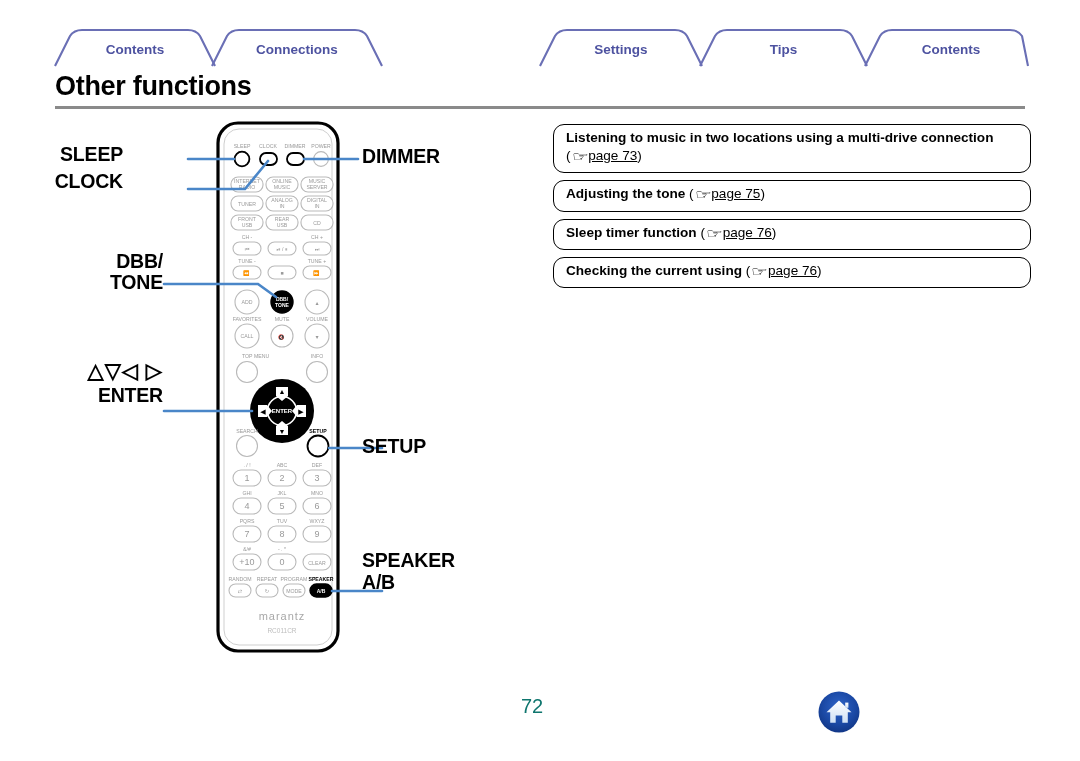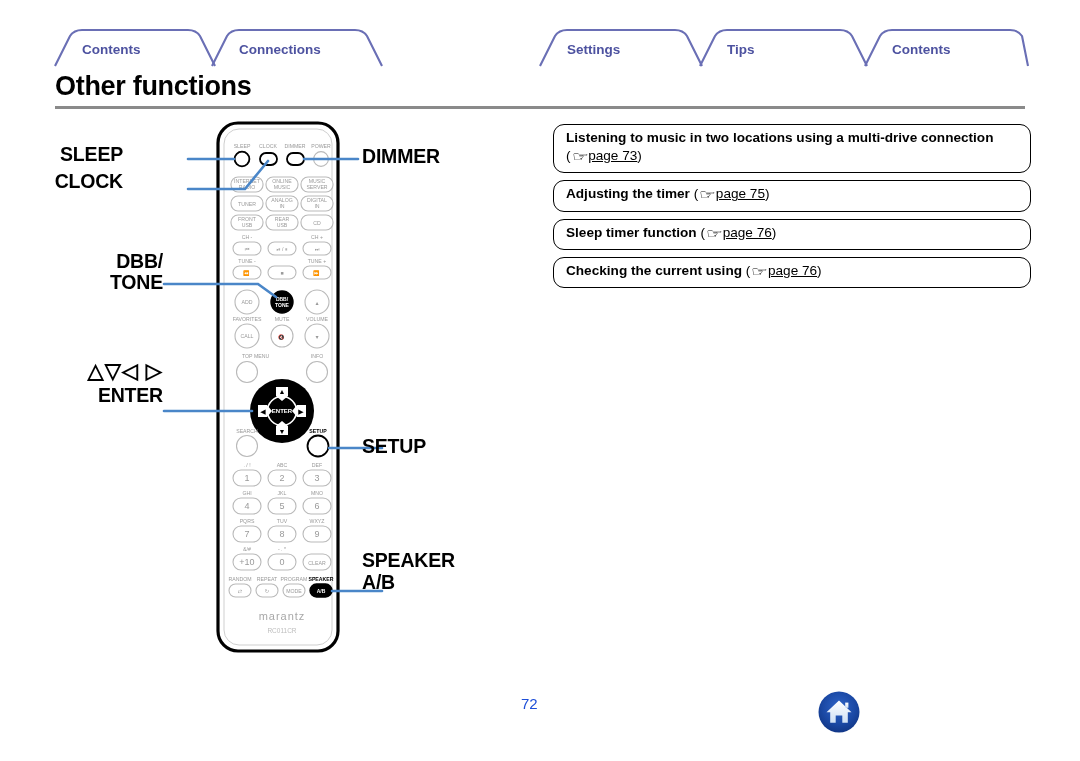--- a/index.html
+++ b/index.html
@@ -26,21 +26,21 @@
   #tab-bar svg {
     position: absolute;
     left: 0; top: 0;
   }
   .tab-label {
     position: absolute;
     font-size: 13.5px;
     font-weight: bold;
     color: #4d52a0;
     white-space: nowrap;
-    text-align: left;
+    text-align: center;
     cursor: pointer;
   }
 
   
   #page-title {
     position: absolute;
     left: 55px;
     top: 71px;
     font-size: 27px;
     font-weight: bold;
@@ -115,22 +115,22 @@
   }
   .page-link {
     text-decoration: underline;
   }
 
   
   #page-number {
     position: absolute;
     left: 521px;
     top: 695px;
-    font-size: 15px;
-    color: #1d4ed8;
+    font-size: 20px;
+    color: #0f766e;
   }
   #home-button {
     position: absolute;
     left: 818px;
     top: 691px;
     width: 42px;
     height: 42px;
     cursor: pointer;
   }
 </style>
@@ -386,21 +386,21 @@
 <div class="callout" style="left:362px; top:550px;">SPEAKER</div>
 <div class="callout" style="left:362px; top:572px;">A/B</div>
 
 <div id="link-list">
 
   <div class="link-box">
     <span class="lb-title">Listening to music in two locations using a multi-drive connection</span><span class="lb-ref"> <span>(</span><span class="hand-icon">☞</span><span class="page-link">page 73</span><span>)</span></span>
   </div>
 
   <div class="link-box">
-    <span class="lb-title">Adjusting the timer</span><span class="lb-ref"> <span>(</span><span class="hand-icon">☞</span><span class="page-link">page 75</span><span>)</span></span>
+    <span class="lb-title">Adjusting the tone</span><span class="lb-ref"> <span>(</span><span class="hand-icon">☞</span><span class="page-link">page 75</span><span>)</span></span>
   </div>
 
   <div class="link-box">
     <span class="lb-title">Sleep timer function</span><span class="lb-ref"> <span>(</span><span class="hand-icon">☞</span><span class="page-link">page 76</span><span>)</span></span>
   </div>
 
   <div class="link-box">
     <span class="lb-title">Checking the current using</span><span class="lb-ref"> <span>(</span><span class="hand-icon">☞</span><span class="page-link">page 76</span><span>)</span></span>
   </div>
 

